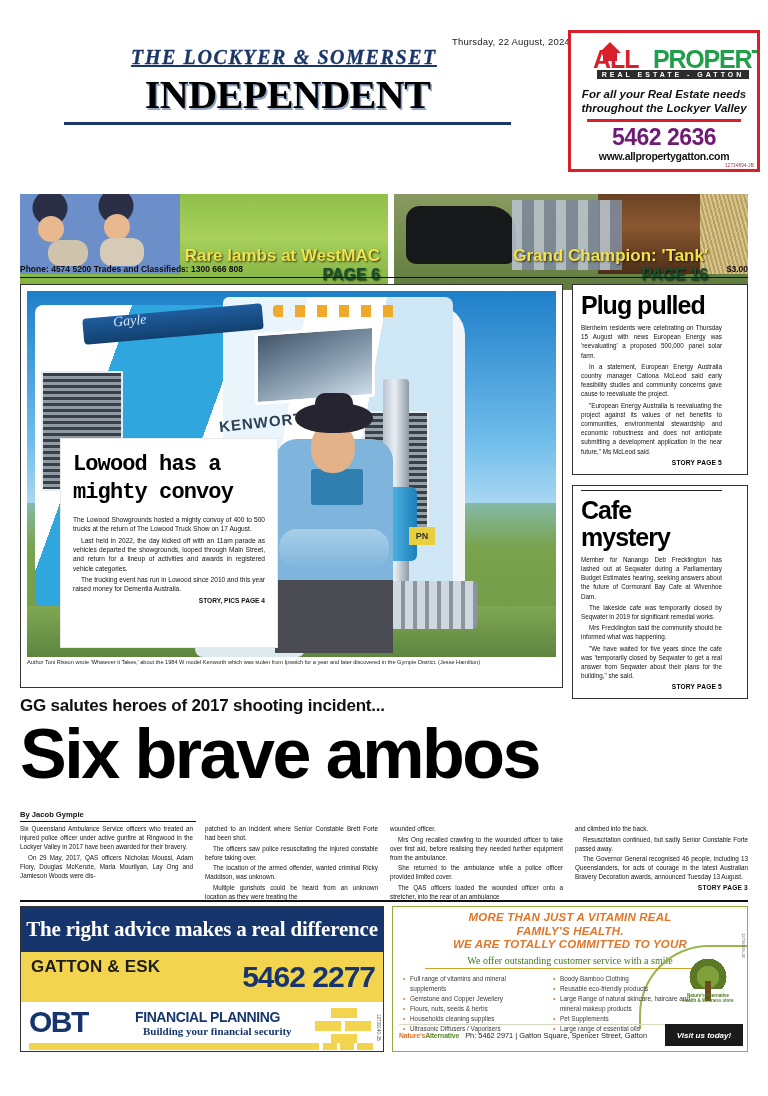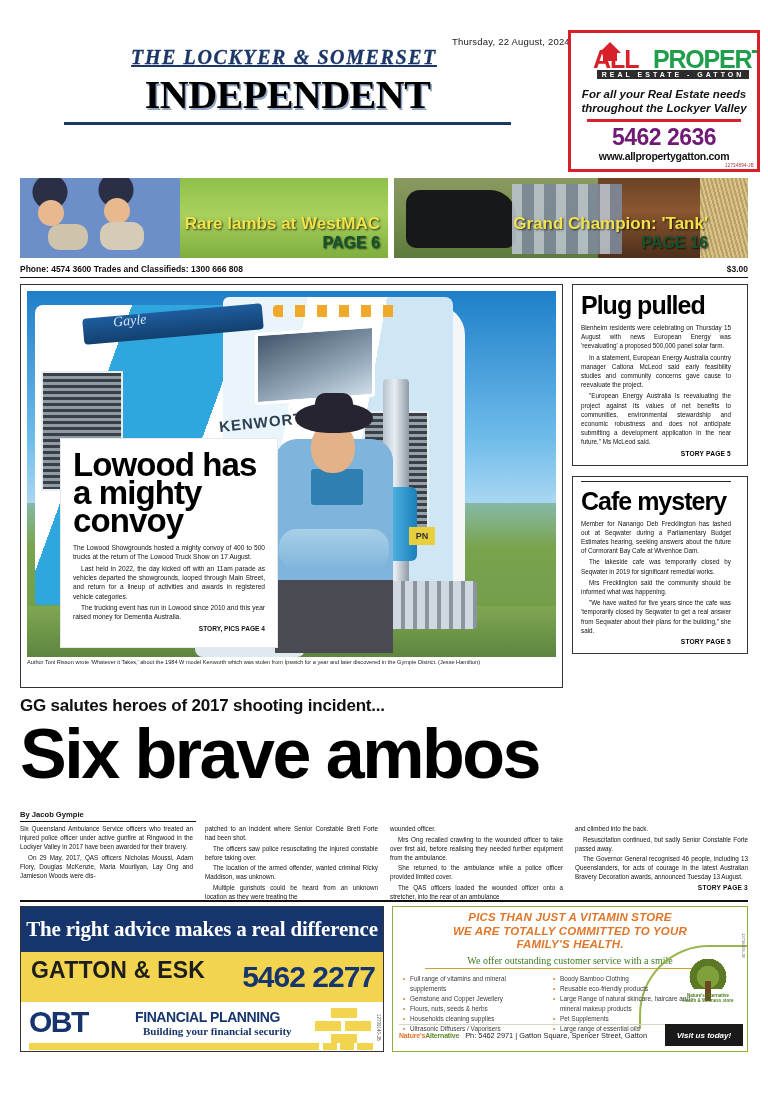--- a/index.html
+++ b/index.html
@@ -104,21 +104,21 @@
     text-align:center; font-family:"Liberation Sans", sans-serif;
     font-weight:bold; font-size:10.5px; color:#111; letter-spacing:-0.3px;
     margin-top:-1px;
   }
   .prop-code {
     position:absolute; right:3px; bottom:1px;
     font-size:4.5px; color:#b03038; letter-spacing:.2px;
   }
 
   
-  .teasers { position:absolute; left:20px; top:178px; width:728px; height:80px; display:flex; gap:6px; }
+  .teasers { position:absolute; left:20px; top:194px; width:728px; height:96px; display:flex; gap:6px; }
   .teaser { position:relative; overflow:hidden; }
   .teaser-a { width:368px; }
   .teaser-b { width:354px; }
   .t-a-bg {
     position:absolute; inset:0;
     background: linear-gradient(180deg,#8fbf4a 0%, #a8d15c 45%, #7fae3f 100%);
   }
   .t-a-people {
     position:absolute; left:0; top:0; width:160px; height:80px;
     background:
@@ -247,39 +247,39 @@
   .woman-shirt-print { position:absolute; left:284px; top:178px; width:52px; height:36px;
     background:#2f7fb0; border-radius:3px; }
   .truck-front-white { position:absolute; left:168px; top:196px; width:110px; height:170px;
     background:linear-gradient(180deg,#f4f8fb,#dde8ef); border-radius:8px; }
 
   .headline-card {
     position:absolute; left:34px; top:148px; width:216px; height:208px;
     background:#fff; padding:12px 12px 8px 12px; box-shadow:0 0 0 1px #e8e8e8;
   }
   .hc-title {
-    font-family:Liberation Sans, sans-serif; font-weight:bold;
-    font-size:33px; line-height:28px; letter-spacing:-0.9px; color:#000;
+    font-family:Liberation Mono, monospace; font-weight:bold;
+    font-size:22px; line-height:28px; letter-spacing:-0.9px; color:#000;
   }
   .hc-body {
     margin-top:8px; font-family:"Liberation Sans", sans-serif;
     font-size:6.6px; line-height:9.2px; text-align:justify; color:#111;
   }
   .hc-body p { margin-bottom:2.5px; text-indent:8px; }
   .hc-body p:first-child { text-indent:0; }
   .hc-credit { text-align:right; font-size:6.6px; font-weight:bold; margin-top:2px; }
 
   .photo-caption {
     position:absolute; left:6px; top:374px; width:529px;
     font-size:5.6px; line-height:7.6px; color:#222;
   }
 
   
   .right-col { position:absolute; left:572px; top:284px; width:176px; }
-  .rc-box { border:1px solid #333; padding:7px 16px 8px 8px; background:#fff; }
+  .rc-box { border:1px solid #333; padding:7px 25px 8px 8px; background:#fff; }
   .rc-title {
     font-family:"Liberation Sans", sans-serif; font-weight:bold;
     font-size:25px; line-height:27px; letter-spacing:-1px; color:#000;
     margin-bottom:4px;
   }
   .rc-body { font-size:6.3px; line-height:9.2px; text-align:justify; color:#111; }
   .rc-body p { margin-bottom:2px; text-indent:8px; }
   .rc-body p:first-child { text-indent:0; }
   .rc-credit { text-align:right; font-size:6.6px; font-weight:bold; margin-top:3px; letter-spacing:.2px;}
   .rc-divider { height:10px; }
@@ -324,21 +324,21 @@
     background:#17356d; color:#fff; height:45px;
     display:flex; align-items:center; justify-content:center;
   }
   .obt-top span {
     font-family:"Liberation Serif", serif; font-weight:bold;
     font-size:21px; letter-spacing:-0.2px;
   }
   .obt-mid { background:#f2d44e; height:50px; position:relative; padding:5px 10px; }
   .obt-gatton {
     font-family:"Liberation Sans", sans-serif; font-weight:bold;
-    font-size:23px; color:#1d1d1d; letter-spacing:.2px;
+    font-size:17px; color:#1d1d1d; letter-spacing:.2px;
   }
   .obt-web {
     font-family:"Liberation Sans", sans-serif;
     font-size:13px; color:#1d1d1d; margin-top:1px;
   }
   .obt-phone {
     position:absolute; right:8px; top:8px;
     font-family:"Liberation Sans", sans-serif; font-weight:bold;
     font-size:30px; color:#17356d; letter-spacing:-1px;
   }
@@ -473,21 +473,21 @@
       <div class="t-b-bull"></div>
       <div class="t-b-people"></div>
       <div class="teaser-text">
         <div class="t-head">Grand Champion: 'Tank'</div>
         <div class="t-page">PAGE 16</div>
       </div>
     </div>
   </div>
 
   <div class="contact-bar">
-    <span>Phone: 4574 3600   Trades and Classifieds: 1300 666 808</span>
+    <span>Phone: 4574 5200   Trades and Classifieds: 1300 666 808</span>
     <span>$3.00</span>
   </div>
 
   <div class="lead-photo-box">
     <div class="lead-photo">
       <div class="sky"></div>
       <div class="grass"></div>
       <div class="truck-body"></div>
       <div class="truck-cab"></div>
       <div class="sunvisor"></div>
@@ -590,23 +590,23 @@
       <div class="obt-bsec">Building your financial security</div>
       <div class="obt-bricks"></div>
       <div class="obt-bar"></div>
       <div class="obt-bar2"></div>
       <div class="obt-code">12739140-JB</div>
     </div>
   </div>
 
   <div class="vit-ad">
     <div class="vit-h">
-      <div>PICS THAN JUST A VITAMIN STORE</div>
+      <div>MORE THAN JUST A VITAMIN REAL</div>
+      <div class="l2">FAMILY'S HEALTH.</div>
       <div class="l2">WE ARE TOTALLY COMMITTED TO YOUR</div>
-      <div class="l2">FAMILY'S HEALTH.</div>
     </div>
     <div class="vit-sub">We offer outstanding customer service with a smile</div>
     <div class="vit-swoop"></div>
     <div class="vit-cols">
       <ul class="vit-col c1">
         <li>Full range of vitamins and mineral supplements</li>
         <li>Gemstone and Copper Jewellery</li>
         <li>Flours, nuts, seeds &amp; herbs</li>
         <li>Households cleaning supplies</li>
         <li>Ultrasonic Diffusers / Vaporisers</li>

